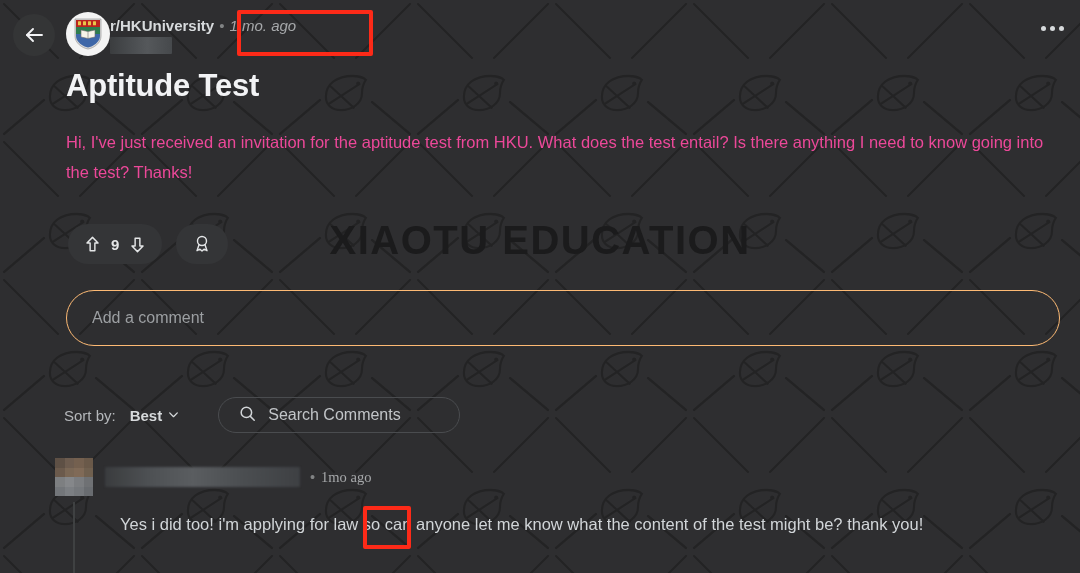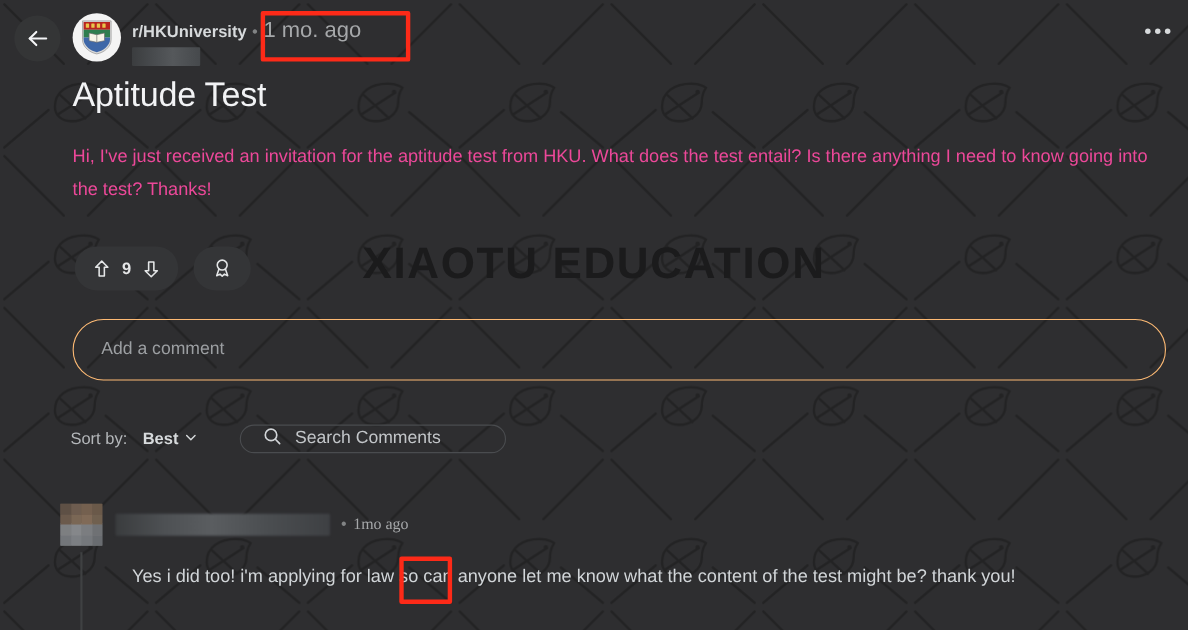--- a/index.html
+++ b/index.html
@@ -75,41 +75,41 @@
     width: 44px;
     height: 44px;
     border-radius: 50%;
     background: #f4f4f4;
     flex: none;
     position: relative;
     overflow: hidden;
     display:flex; align-items:center; justify-content:center;
   }
   .sub-meta {
-    margin-left: 10px;
     padding-top: 5px;
   }
   .sub-line {
     display: flex;
     align-items: baseline;
     white-space: nowrap;
   }
   .sub-name {
     color: #d7dadc;
     font-size: 15px;
     font-weight: bold;
   }
   .dot-sep {
     color: #818384;
     font-size: 15px;
     margin: 0 5px;
   }
   .timestamp {
     color: #a6a8aa;
-    font-size: 20px;
+    font-size: 15px;
+    font-style: italic;
   }
   .redacted-user {
     margin-top: 3px;
     width: 62px;
     height: 17px;
     background: linear-gradient(90deg,#3b3d3f 0%,#4a4d50 35%,#55585b 60%,#46494c 100%);
     filter: blur(0.6px);
     border-radius: 1px;
   }
 
@@ -125,21 +125,21 @@
     width: 5px; height: 5px; border-radius: 50%;
     background: #d7dadc; display:block;
   }
 
   
   .post-title {
     position: absolute;
     left: 66px;
     top: 68px;
     font-size: 31px;
-    font-weight: normal;
+    font-weight: bold;
     color: #f2f3f5;
     letter-spacing: -0.2px;
   }
 
   
   .post-body {
     position: absolute;
     left: 66px;
     top: 127px;
     width: 1000px;
@@ -187,33 +187,33 @@
     align-items: center;
     padding-left: 25px;
     color: #9c9fa2;
     font-size: 16px;
   }
 
   
   .sort-row {
     position: absolute;
     left: 64px;
-    top: 386px;
+    top: 397px;
     display: flex;
     align-items: center;
   }
   .sort-label { color:#b4b7ba; font-size:15px; }
   .sort-value {
     color:#d7dadc; font-size:15px; font-weight:bold;
     margin-left: 14px; display:flex; align-items:flex-start; gap:5px;
   }
   .search-comments {
     margin-left: 38px;
     width: 242px;
-    height: 26px;
+    height: 36px;
     border: 1px solid #4a4c4f;
     border-radius: 21px;
     box-sizing: border-box;
     display: flex;
     align-items: center;
     gap: 11px;
     padding-left: 19px;
     color: #c2c5c8;
     font-size: 16px;
   }

